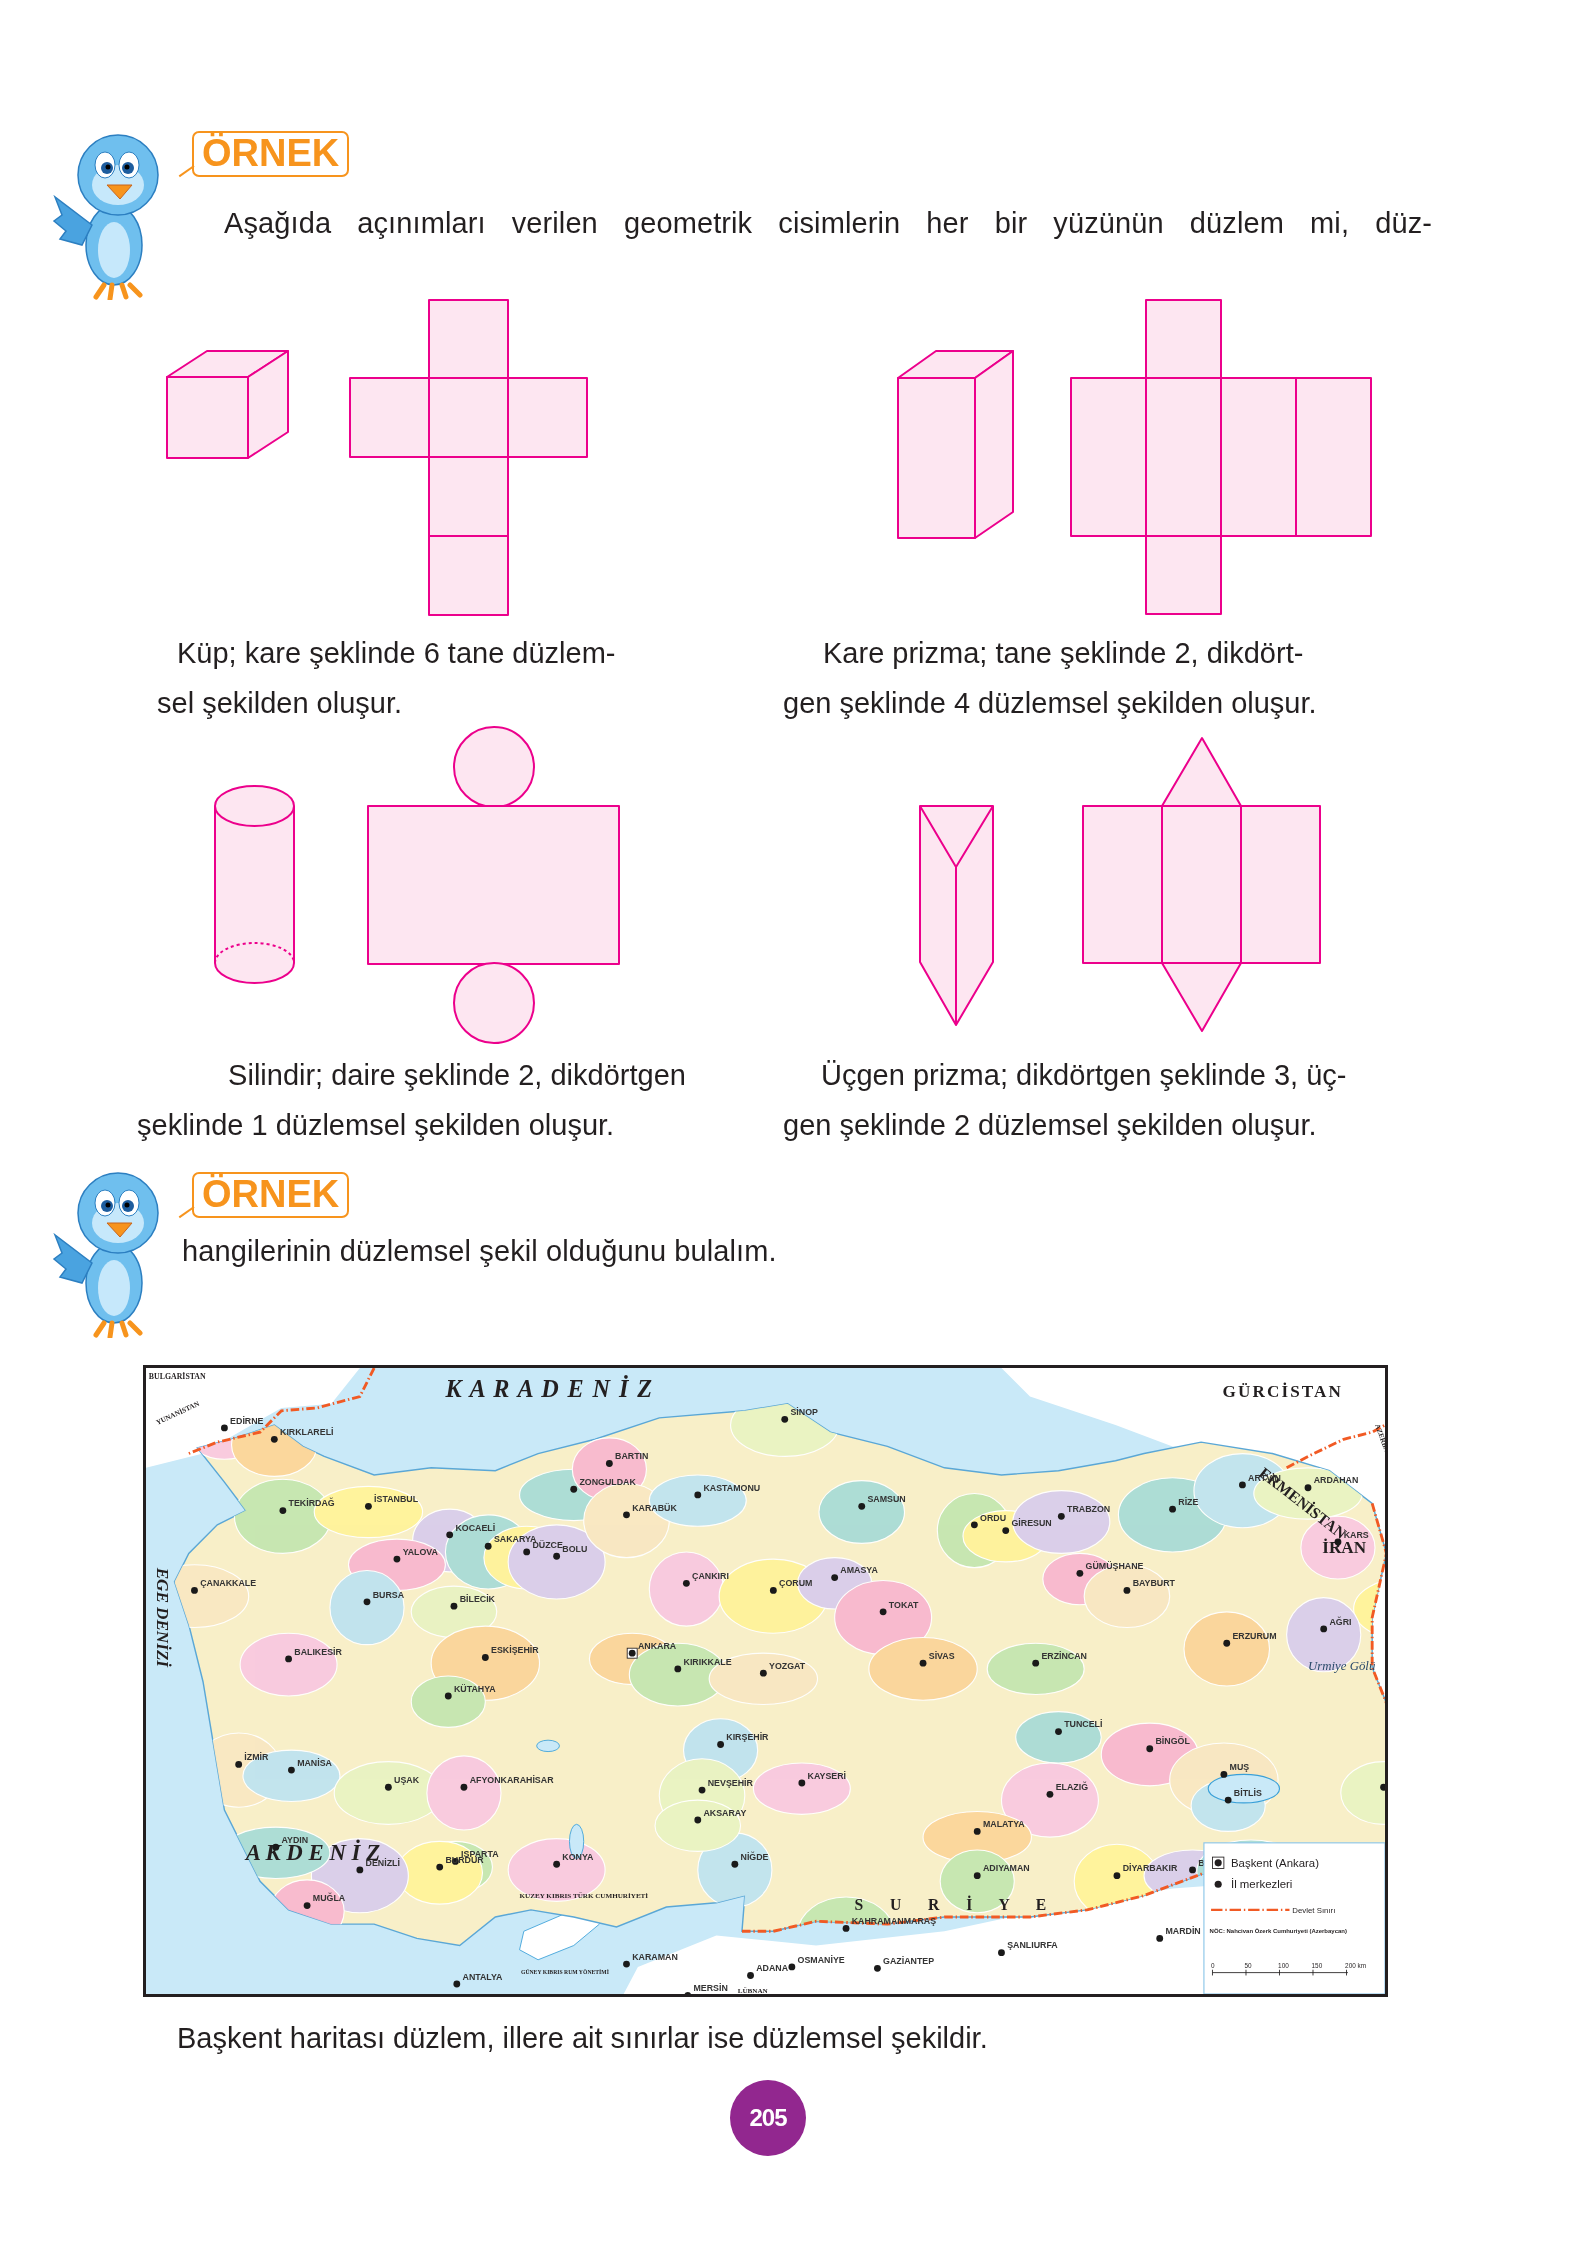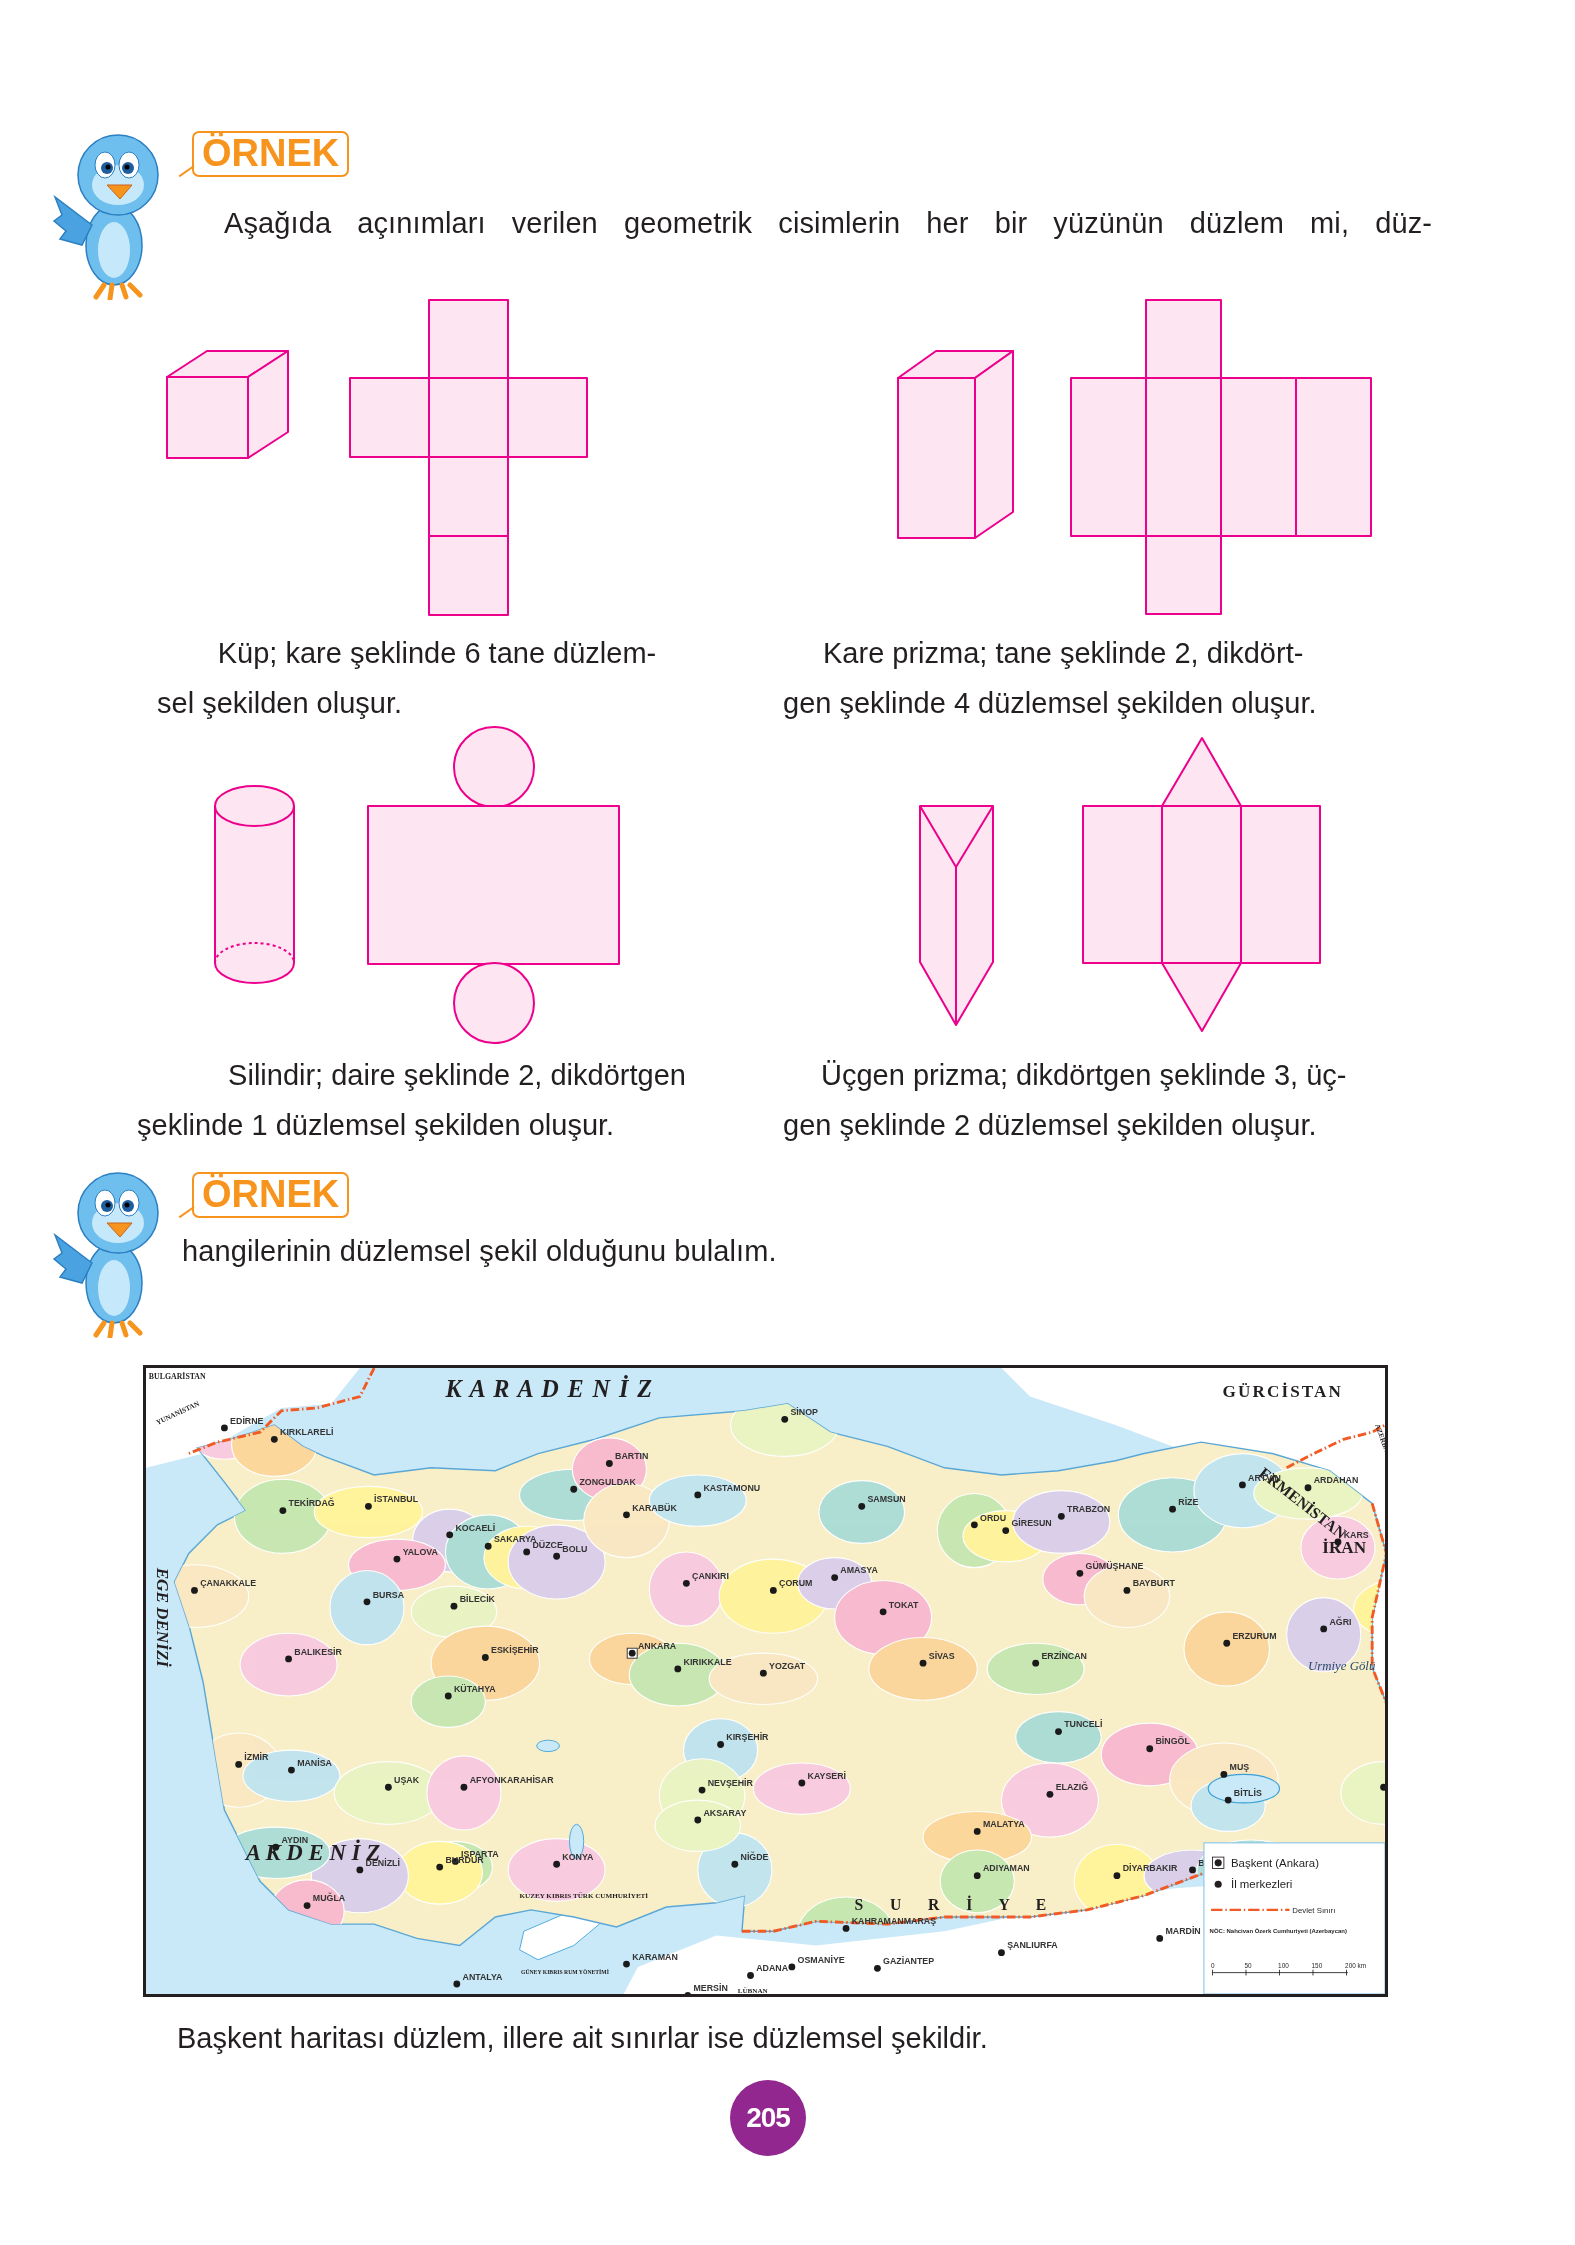--- a/index.html
+++ b/index.html
@@ -9,21 +9,21 @@
   .para { font-size:29px; line-height:48px; letter-spacing:0.1px; }
   .para p { margin:0; }
   .badge { position:absolute; border:2px solid #f7941d; border-radius:7px; background:#fff;
            color:#f7941d; font-weight:bold; font-size:38px; line-height:40px;
            padding:0 8px; box-sizing:border-box; height:46px; }
   .badge:before { content:""; position:absolute; left:-18px; bottom:8px; width:18px; height:2px;
            background:#f7941d; transform:rotate(-35deg); transform-origin:right center; }
   .caption { font-size:29px; line-height:50px; position:absolute; }
   .shape svg { overflow:visible; }
   .pagenum { position:absolute; left:730px; top:2080px; width:76px; height:76px; border-radius:50%;
-             background:#92278f; color:#fff; font-weight:bold; font-size:28px; line-height:76px;
+             background:#92278f; color:#fff; font-weight:bold; font-size:24px; line-height:76px;
              text-align:center; letter-spacing:-1px; }
   .map { position:absolute; left:143px; top:1365px; width:1245px; height:632px;
          border:3px solid #231f20; box-sizing:border-box; background:#c9e9f8; overflow:hidden; }
   .seal { font-family:"Liberation Serif", serif; font-style:italic; font-weight:bold; fill:#231f20; }
   .country { font-family:"Liberation Serif", serif; font-weight:bold; fill:#231f20; }
   .water { font-family:"Liberation Serif", serif; font-style:italic; font-size:9px; fill:#2a4a6a; }
 </style>
 </head>
 <body>
 
@@ -109,21 +109,21 @@
         <polygon points="1162,963 1202,1031 1241,963"></polygon>
         <rect x="1083" y="806" width="79" height="157"></rect>
         <rect x="1162" y="806" width="79" height="157"></rect>
         <rect x="1241" y="806" width="79" height="157"></rect>
       </g>
     </g>
   </svg>
 </div>
 
 <div class="caption" style="left:157px;top:628px;width:540px;">
-  <div style="padding-left:20px;text-align:center;">Küp; kare şeklinde 6 tane düzlem-</div>
+  <div style="padding-left:20px;">Küp; kare şeklinde 6 tane düzlem-</div>
   <div>sel şekilden oluşur.</div>
 </div>
 <div class="caption" style="left:783px;top:628px;width:620px;">
   <div style="padding-left:40px;">Kare prizma; tane şeklinde 2, dikdört-</div>
   <div>gen şeklinde 4 düzlemsel şekilden oluşur.</div>
 </div>
 <div class="caption" style="left:137px;top:1050px;width:600px;">
   <div style="padding-left:40px;text-align:center;">Silindir; daire şeklinde 2, dikdörtgen</div>
   <div>şeklinde 1 düzlemsel şekilden oluşur.</div>
 </div>

